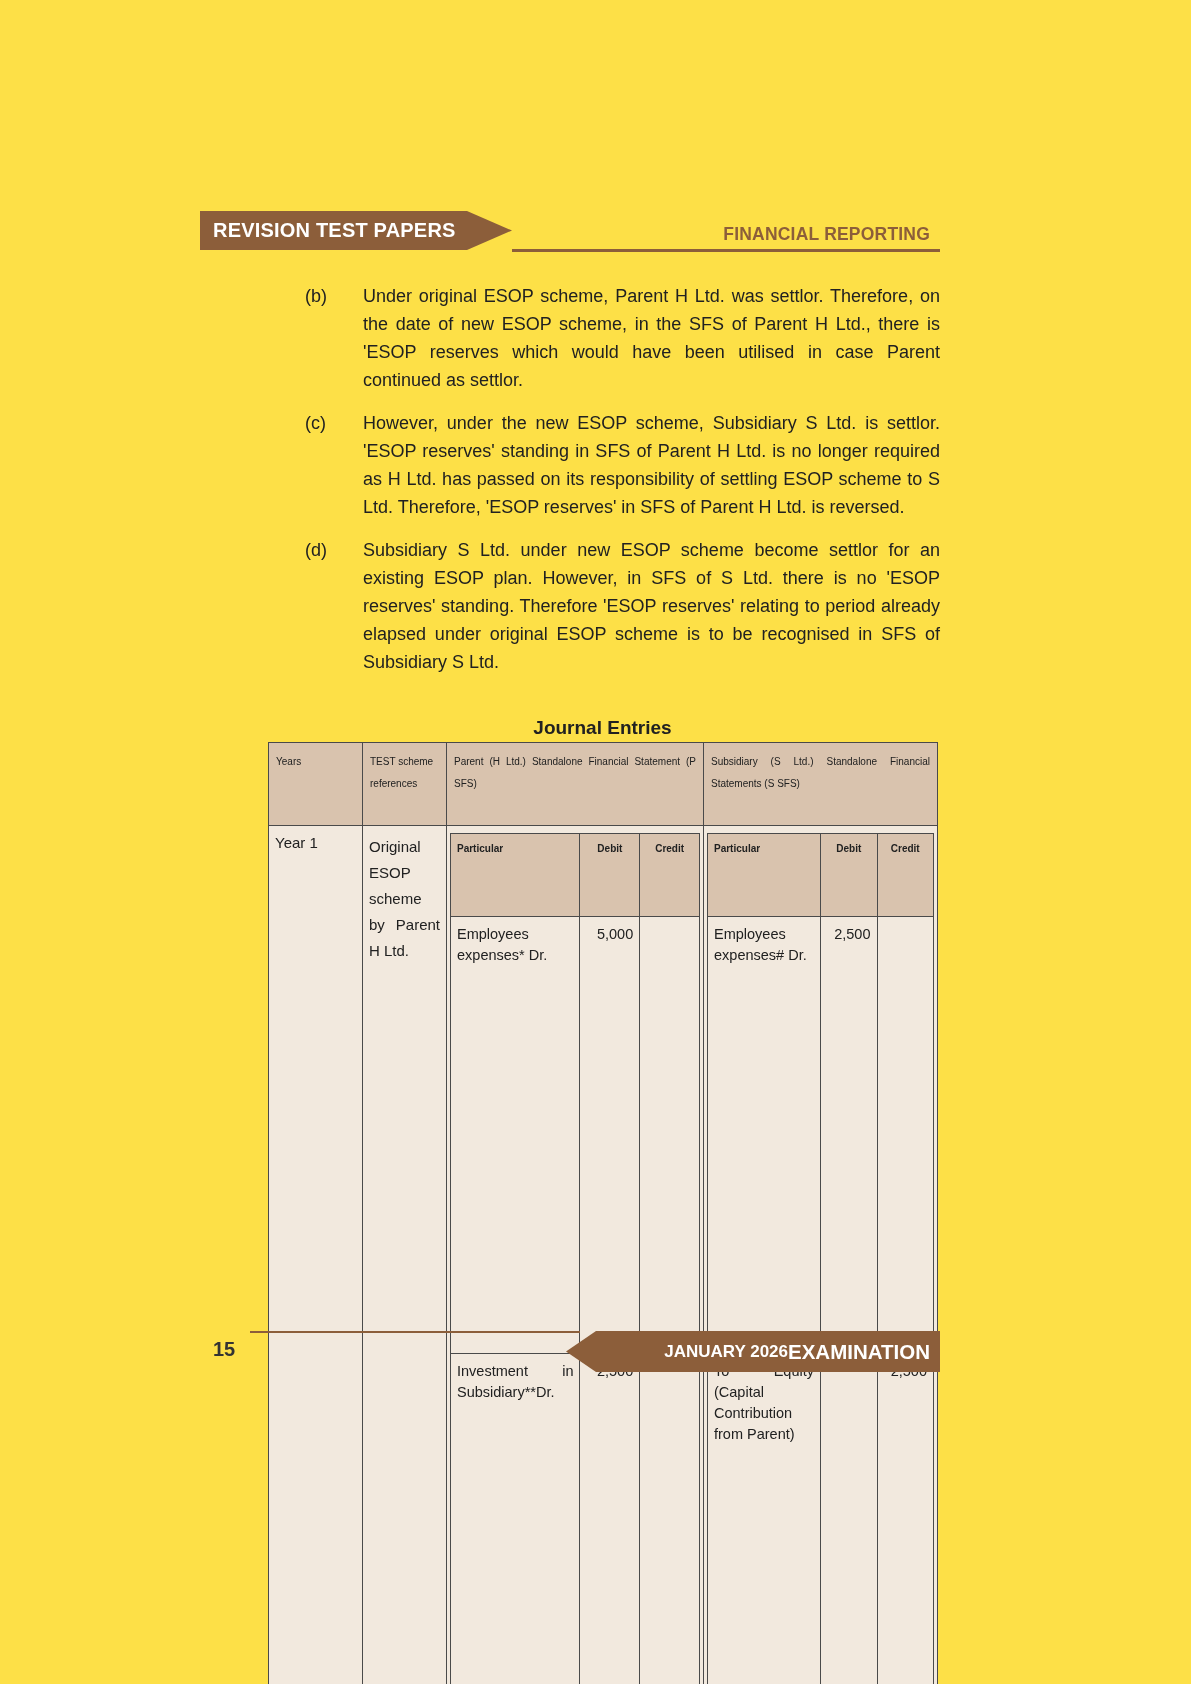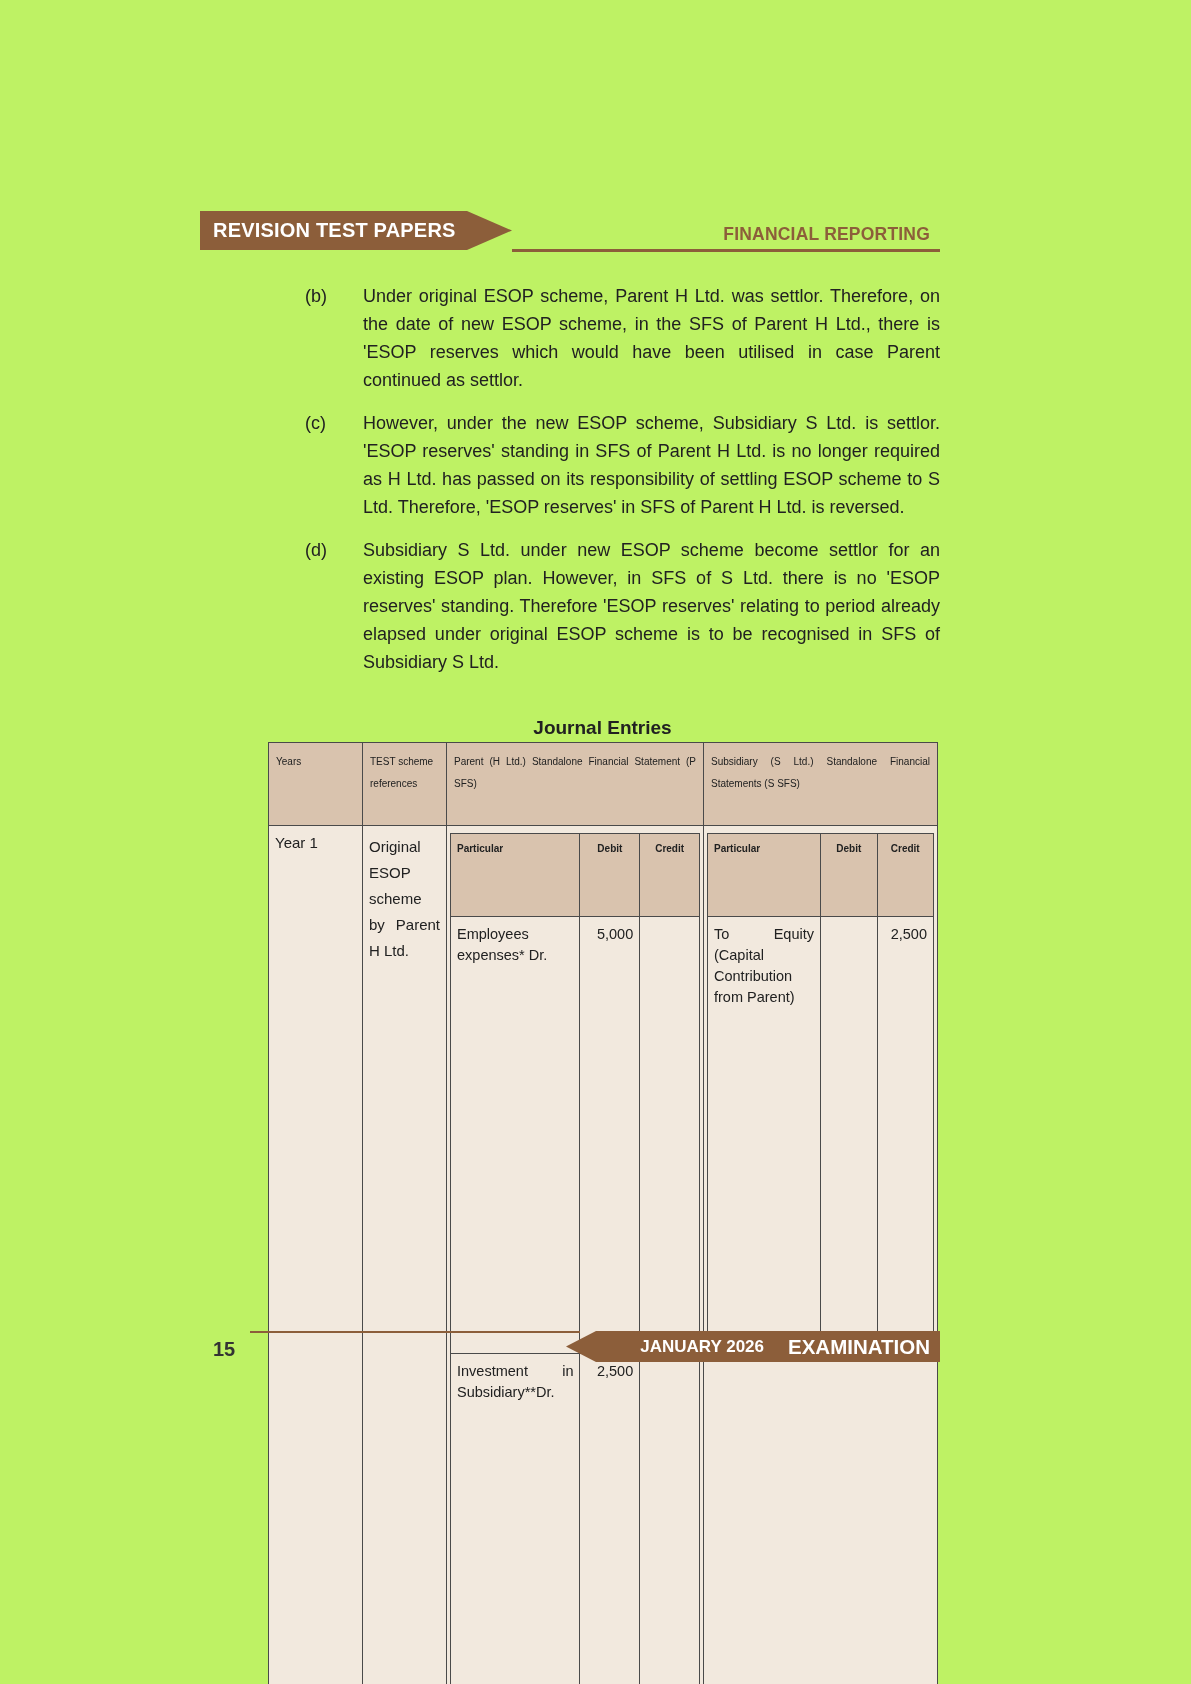--- a/index.html
+++ b/index.html
@@ -1,19 +1,19 @@
 <!DOCTYPE html>
 <html style="--brand-brown: #8c5e3a; --table-header-tan: #d9c3ae; --table-body-beige: #f2e9de; --border-dark: #4a4a4a; --text-dark: #212121;"><head>
 <meta charset="utf-8">
 <style>
   html,body { margin:0; padding:0; background:#ffffff; }
   .page {
     position:relative;
     width:1191px; height:1684px;
-    background:#bef264;
+    background:#fde047;
     font-family:"Liberation Sans","DejaVu Sans",sans-serif;
     color:var(--text-dark,#212121);
     overflow:hidden;
   }
 
   
   .header-banner {
     position:absolute; left:200px; top:211px;
     width:312px; height:39px;
     background:var(--brand-brown,#8c5e3a);
@@ -82,25 +82,25 @@
   .entries td.part { text-align:justify;margin-top:48px; }
   .entries td.amt  { text-align:right; }
 
   
   .footer-rule {
     position:absolute; left:250px; top:1331px; width:330px; height:2px;
     background:var(--brand-brown,#8c5e3a);
   }
   .footer-banner {
     position:absolute; left:566px; top:1331px;
-    width:374px; height:31px;
+    width:374px; height:41px;
     background:var(--brand-brown,#8c5e3a);
     clip-path:polygon(30px 0, 100% 0, 100% 100%, 30px 100%, 0 50%);
     color:#ffffff; display:flex; align-items:center; justify-content:flex-end;
-    padding-right:10px; box-sizing:border-box; gap:24px;
+    padding-right:10px; box-sizing:border-box; gap:0;
   }
   .fb-small { font-weight:bold; font-size:17px; }
   .fb-big   { font-weight:bold; font-size:20.5px; }
   .page-number {
     position:absolute; left:213px; top:1338px;
     font-weight:bold; font-size:20px; color:#333333;
   }
 </style>
 </head>
 <body>
@@ -189,20 +189,25 @@
               </colgroup>
             <thead>
               <tr>
                 <th class="part-h">Particular</th>
                 <th class="amt-h">Debit</th>
                 <th class="amt-h">Credit</th>
               </tr>
             </thead>
             <tbody>
               <tr>
+                <td class="part">Employees expenses# Dr.</td>
+                <td class="amt">2,500</td>
+                <td class="amt"></td>
+              </tr>
+              <tr>
                 <td class="part">To Equity (Capital Contribution from Parent)</td>
                 <td class="amt"></td>
                 <td class="amt">2,500</td>
               </tr>
 
             </tbody>
           </table>
         </td>
       </tr>
     </tbody>

